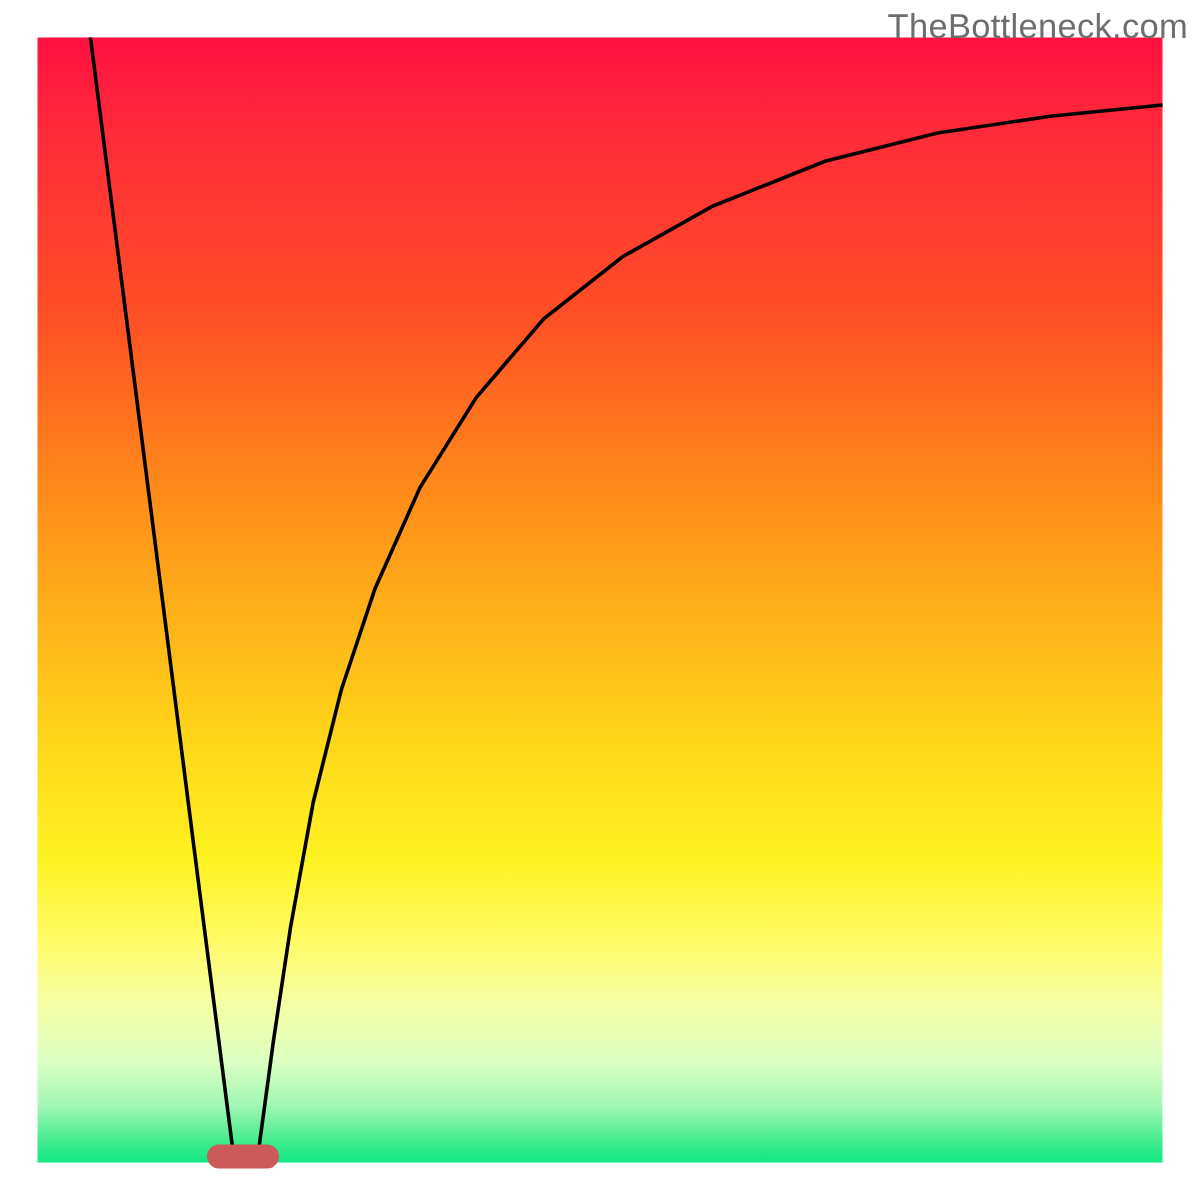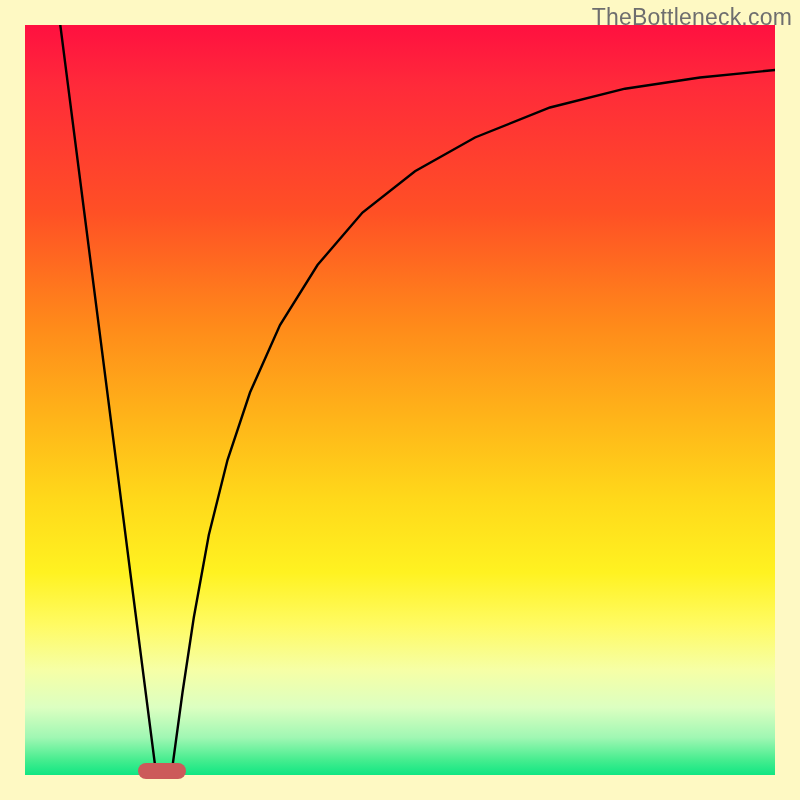--- a/index.html
+++ b/index.html
@@ -8,21 +8,21 @@
     width: 800px;
     height: 800px;
     overflow: hidden;
     background: #000;
     font-family: Arial, Helvetica, sans-serif;
   }
   .frame {
     position: relative;
     width: 800px;
     height: 800px;
-    background: #fef9c3;
+    background: #ffffff;
   }
   .plot {
     position: absolute;
     left: 25px;
     top: 25px;
     width: 750px;
     height: 750px;
     background: linear-gradient(to bottom,
       #ff1040 0%,
       #ff2a3a 8%,

